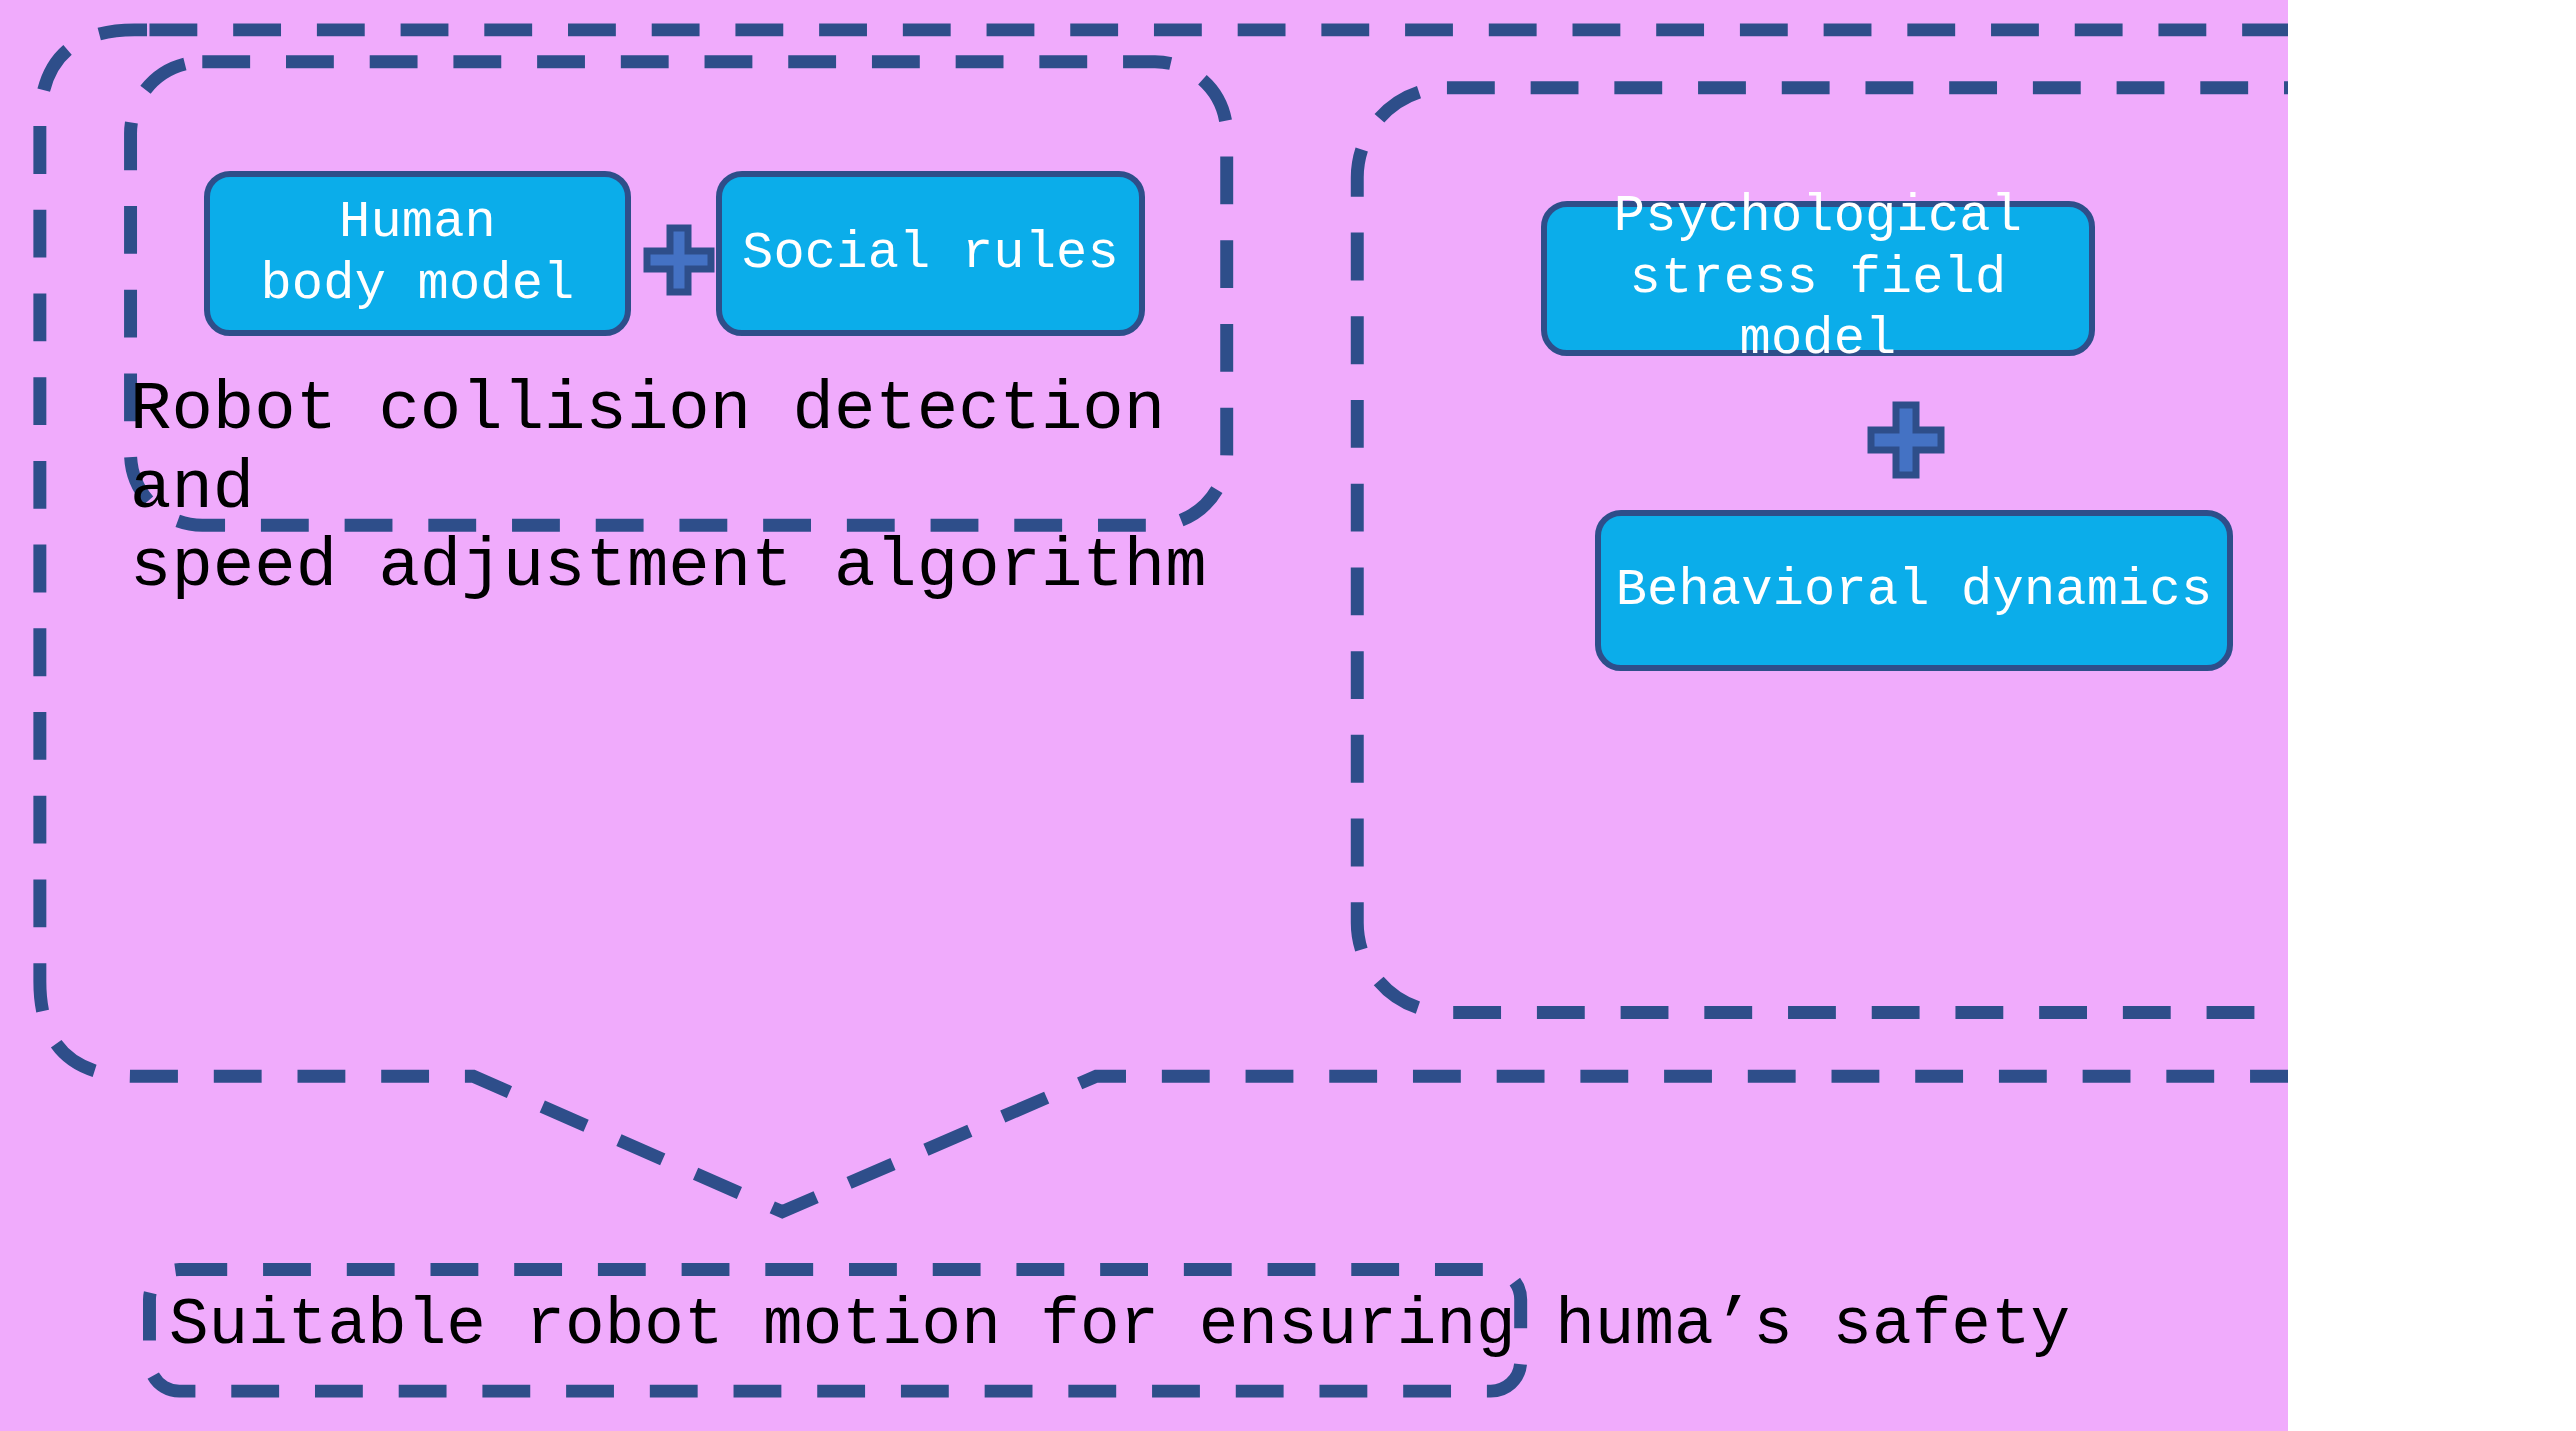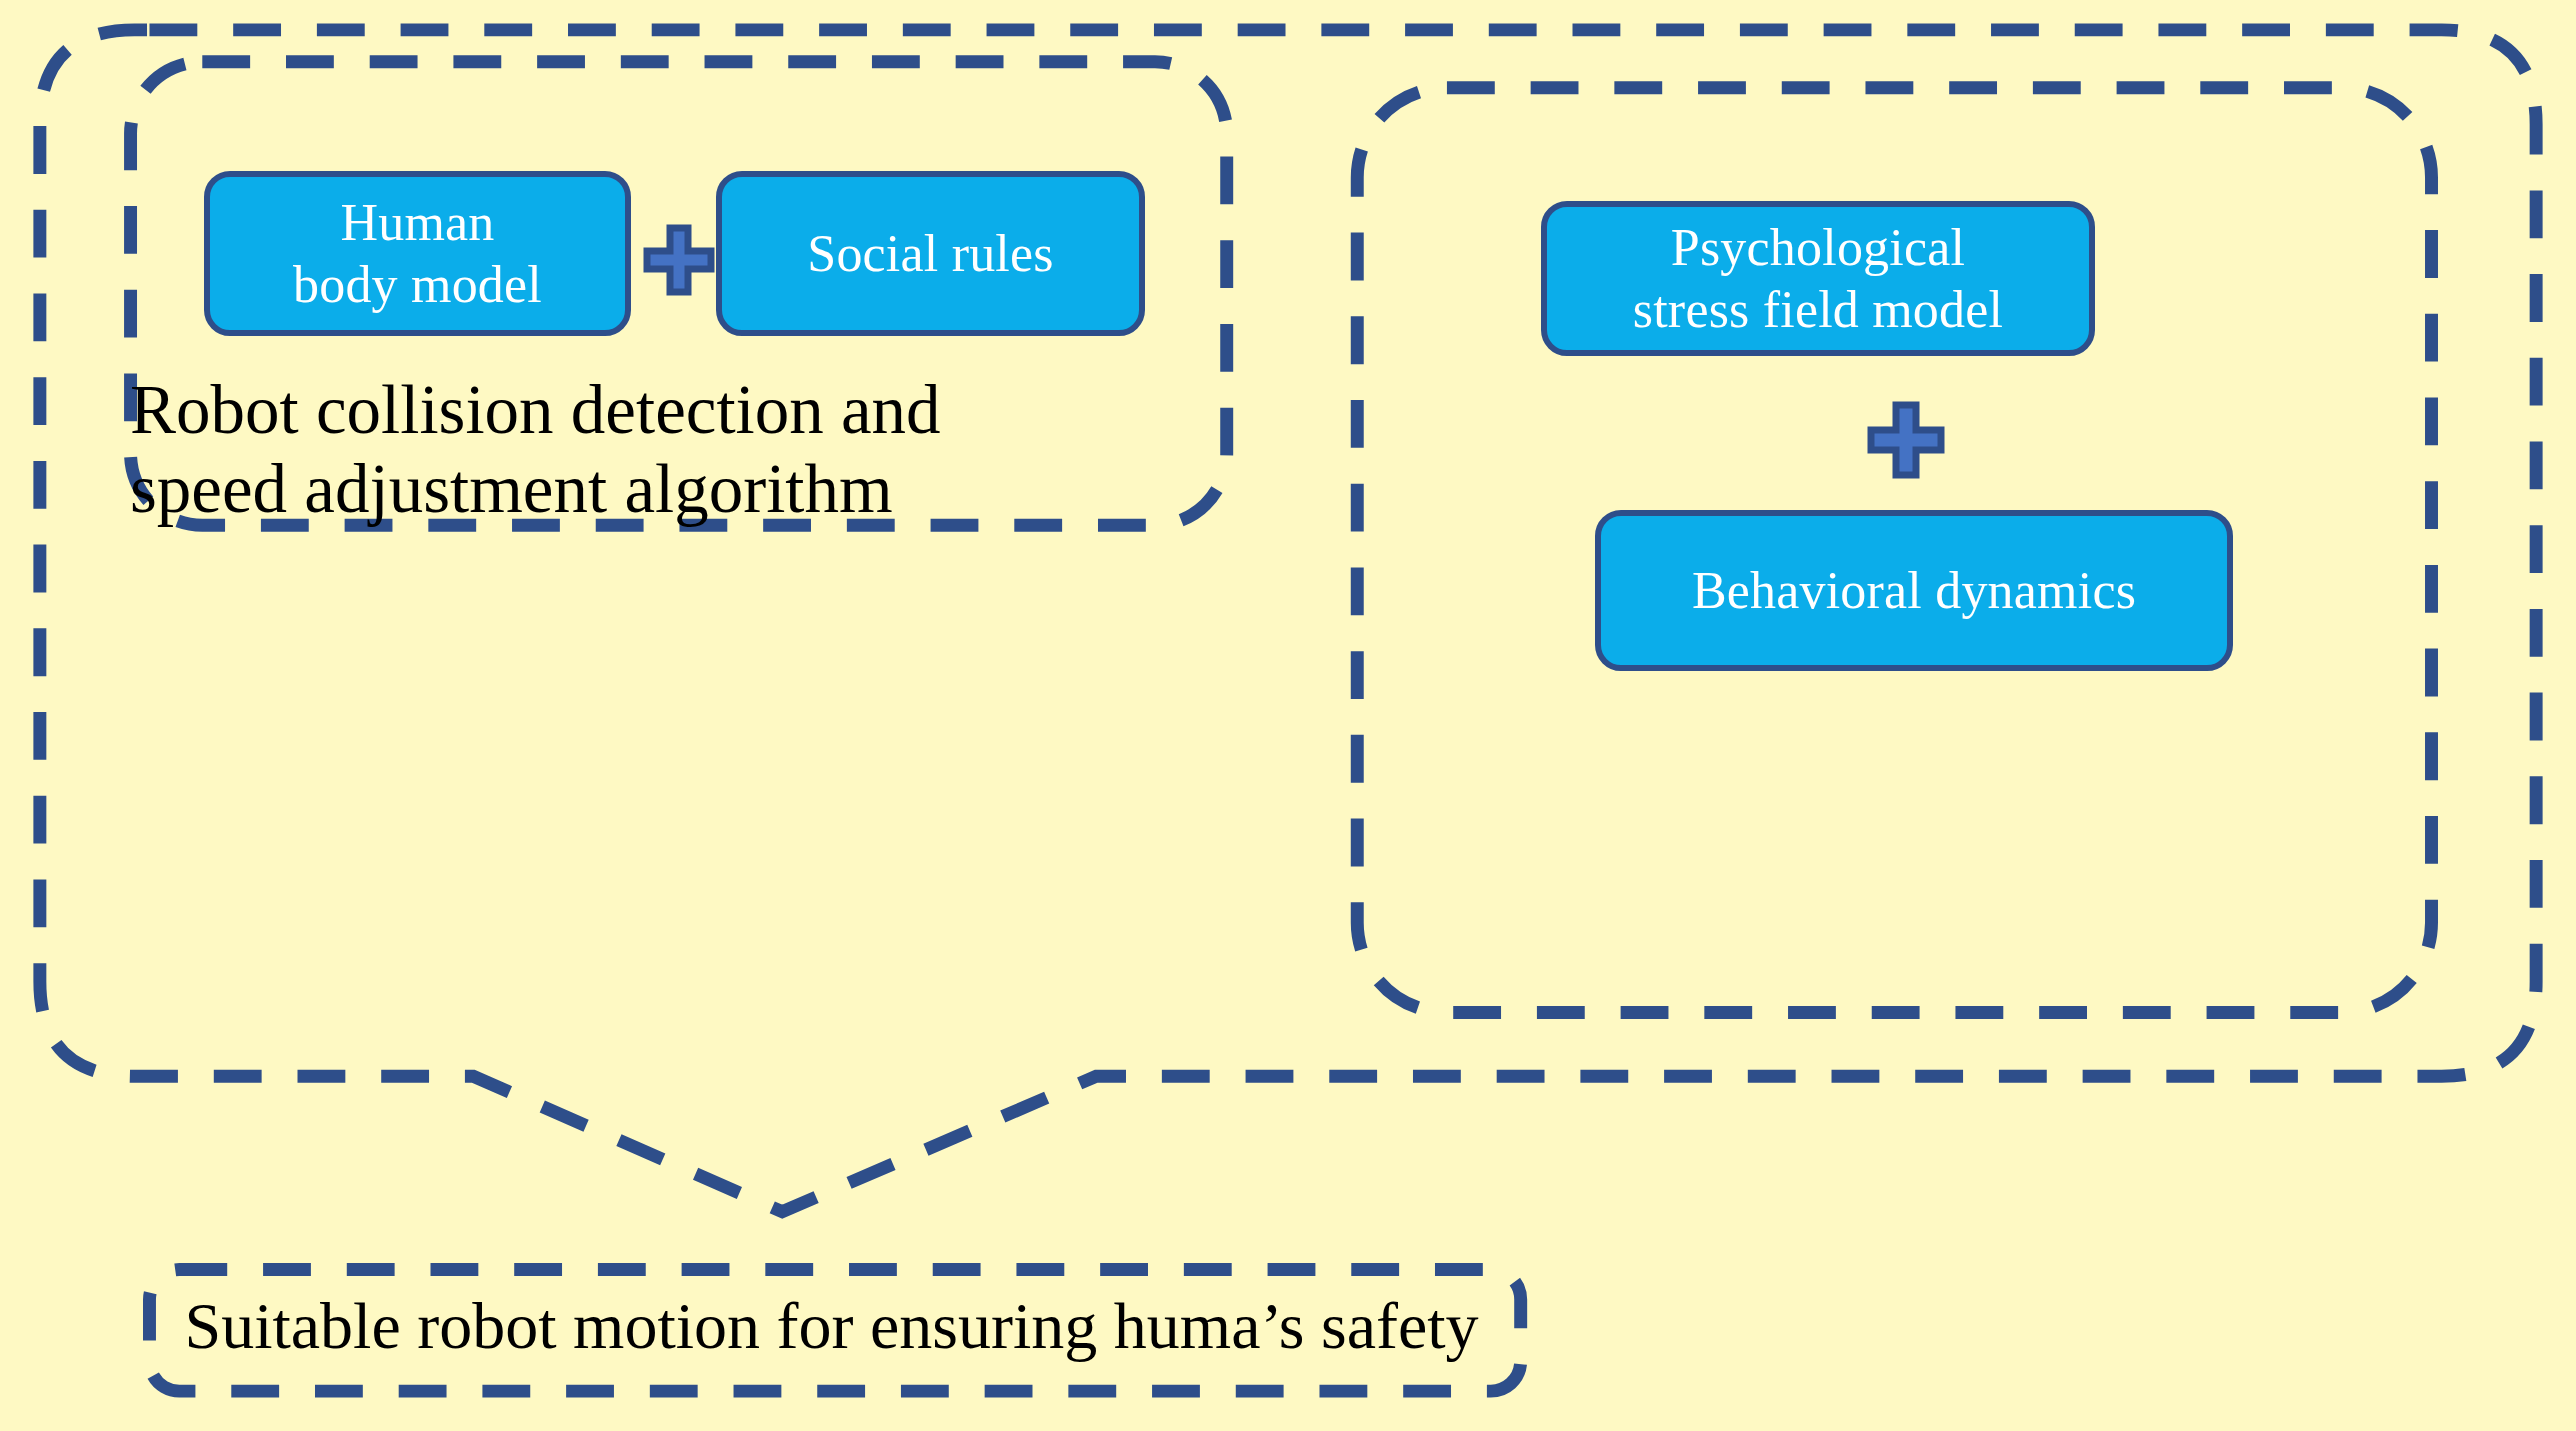--- a/index.html
+++ b/index.html
@@ -2,25 +2,25 @@
 <html><head>
 <meta charset="utf-8">
 <style>
   html, body {
     margin: 0;
     padding: 0;
     background: #ffffff;
   }
   #canvas {
     position: relative;
-    width: 2576px;
+    width: 2288px;
     height: 1431px;
-    background: #fef9c3;
+    background: #f0abfc;
     overflow: hidden;
-    font-family: Liberation Serif, serif;
+    font-family: Liberation Mono, monospace;
   }
   #dashed-layer {
     position: absolute;
     left: 0; top: 0;
     width: 2576px;
     height: 1431px;
     pointer-events: none;
   }
 
   

